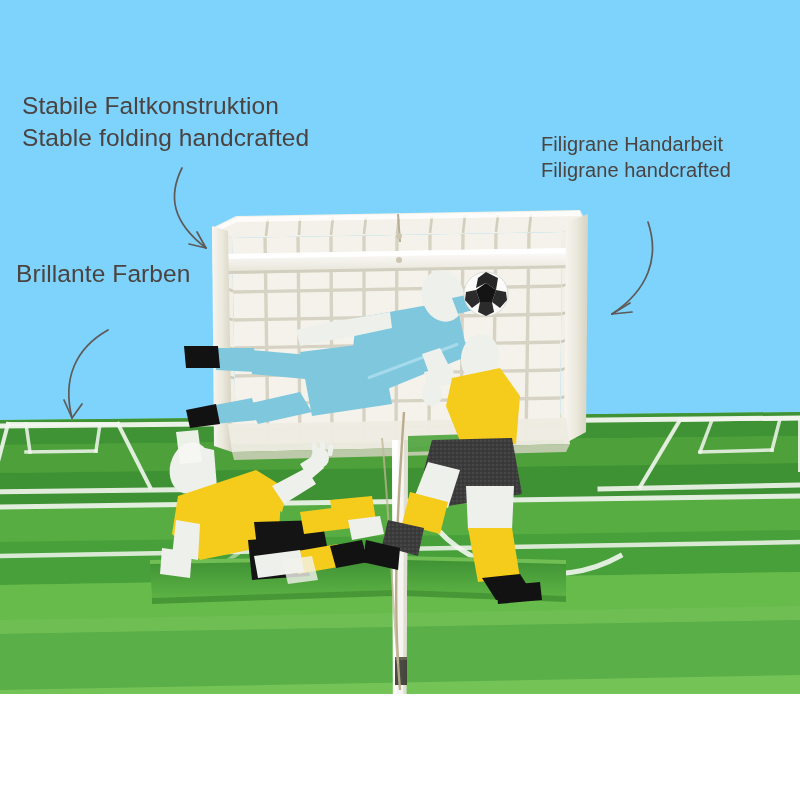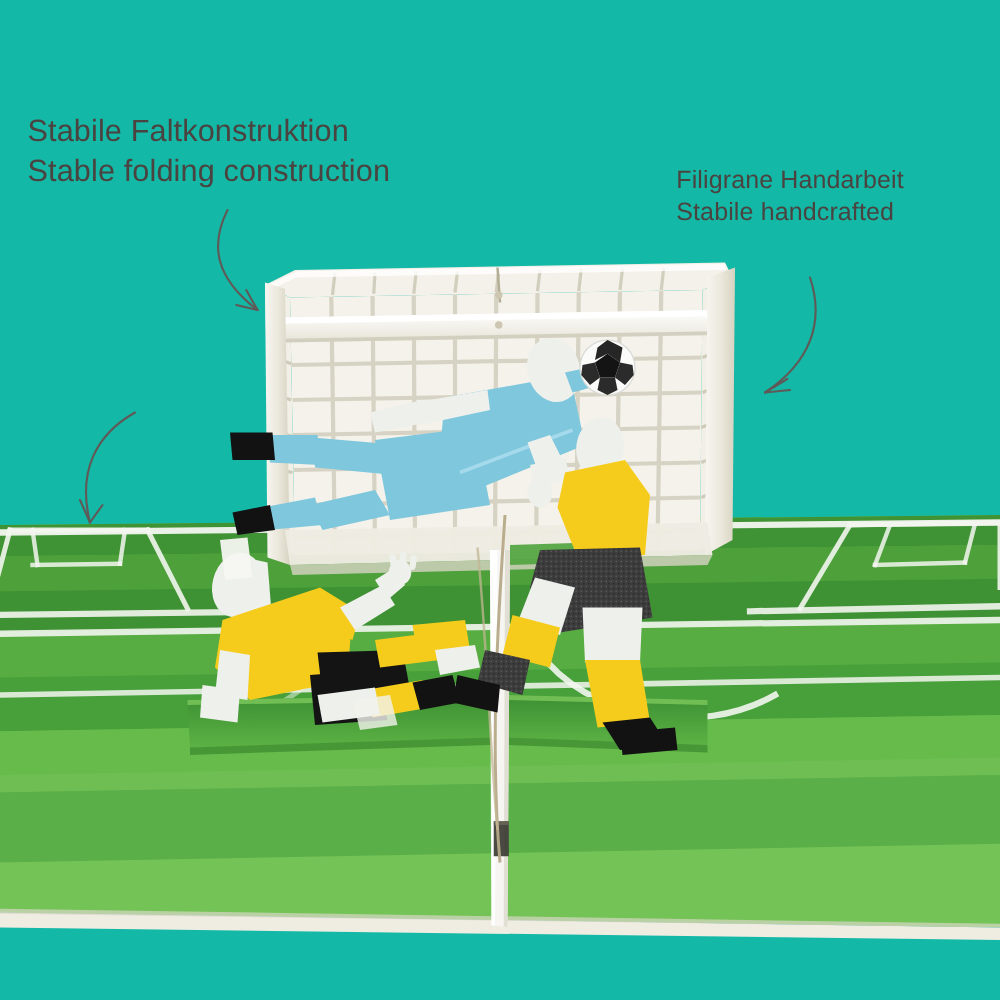--- a/index.html
+++ b/index.html
@@ -1,18 +1,18 @@
 <!DOCTYPE html>
 <html><head>
 <meta charset="utf-8">
 <style>
   html,body{margin:0;padding:0;background:#ffffff;}
   body{width:800px;height:800px;overflow:hidden;
        font-family:"Liberation Sans","DejaVu Sans",sans-serif;}
-  #stage{position:relative;width:800px;height:800px;background:#14b8a6;overflow:hidden;}
+  #stage{position:relative;width:800px;height:694px;background:#7dd3fc;overflow:hidden;}
 
   
   .anno{position:absolute;color:#4a4340;line-height:1.32;white-space:nowrap;
         font-weight:400;letter-spacing:.1px;}
   .anno .l1,.anno .l2{display:block;}
   #anno-fold{left:22px;top:90px;font-size:24.5px;}
   #anno-hand{left:541px;top:131px;font-size:20px;}
   #anno-color{left:16px;top:258px;font-size:24.5px;}
 
   
@@ -333,24 +333,25 @@
       <path d="M612,314 L630,303"></path>
 
       <path d="M108,330 C76,348 62,378 72,418"></path>
       <path d="M72,418 L64,400"></path>
       <path d="M72,418 L82,404"></path>
     </g>
   </svg>
 
   <div class="anno" id="anno-fold">
     <span class="l1">Stabile Faltkonstruktion</span>
-    <span class="l2">Stable folding construction</span>
+    <span class="l2">Stable folding handcrafted</span>
   </div>
 
   <div class="anno" id="anno-hand">
     <span class="l1">Filigrane Handarbeit</span>
-    <span class="l2">Stabile handcrafted</span>
+    <span class="l2">Filigrane handcrafted</span>
   </div>
 
   <div class="anno" id="anno-color">
+    <span class="l1">Brillante Farben</span>
   </div>
 
 </div>
 
 </body></html>

